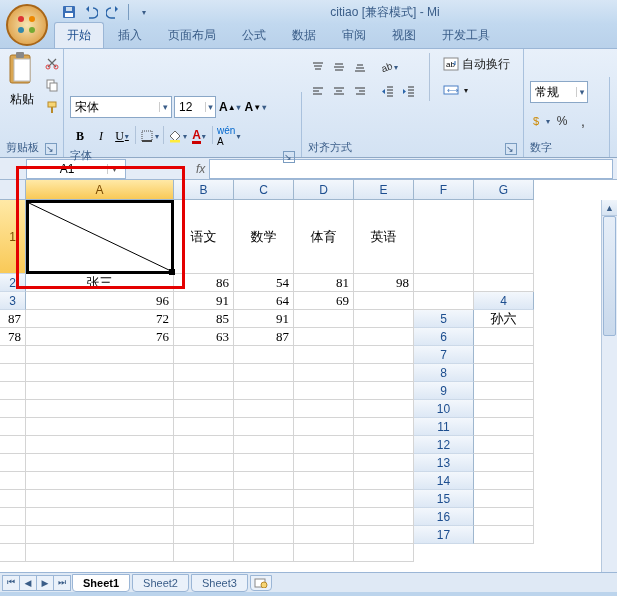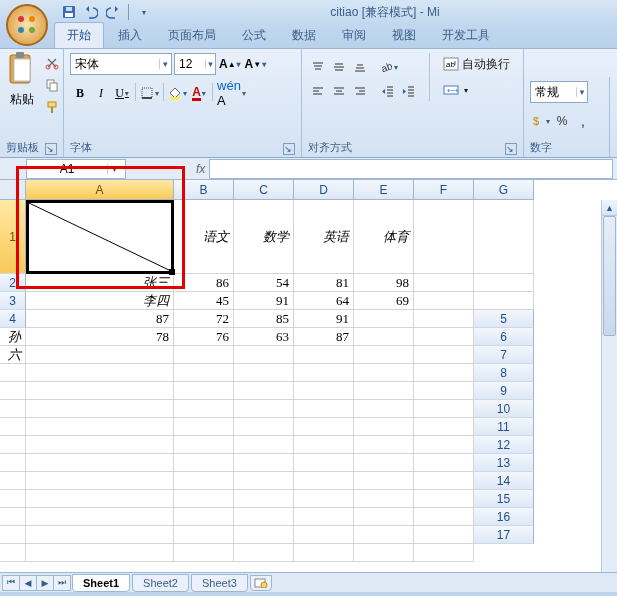--- a/index.html
+++ b/index.html
@@ -56,21 +56,21 @@
 
 
 .grid-wrap { position: relative; background: #fff; height: 392px; overflow: hidden; }
 .grid { display: grid; grid-template-columns: 26px 148px 60px 60px 60px 60px 60px 60px; }
 .corner { background: #e4ecf7; border-right: 1px solid #9eb6ce; border-bottom: 1px solid #9eb6ce; height: 20px; }
 .colh { background: linear-gradient(#f3f7fc, #dde8f5); border-right: 1px solid #9eb6ce; border-bottom: 1px solid #9eb6ce; height: 20px; text-align: center; line-height: 20px; color: #1d4e8f; font-size: 12px; }
 .colh.active { background: linear-gradient(#ffe9a6, #f9c957); color: #7a4a00; }
 .rowh { background: linear-gradient(#f3f7fc, #dde8f5); border-right: 1px solid #9eb6ce; border-bottom: 1px solid #ccd9e8; text-align: center; line-height: 18px; color: #1d4e8f; font-size: 12px; height: 18px; }
 .rowh.active { background: linear-gradient(#ffe9a6, #f9c957); color: #7a4a00; }
 .cell { border-right: 1px solid #d4d4d4; border-bottom: 1px solid #d4d4d4; height: 18px; padding: 0 4px; font-family: SimSun, serif; font-size: 13px; line-height: 18px; text-align: right; color: #000; }
-.cell.l { text-align: right; font-style: italic; }
+.cell.l { text-align: center; }
 .a1cell { position: relative; background: #fff; border: 3px solid #000; text-align: left; padding: 0; }
 .a1cell svg { position: absolute; inset: 0; width: 100%; height: 100%; }
 .handle { position: absolute; right: -4px; bottom: -4px; width: 6px; height: 6px; background: #000; }
 
 
 .sheets { height: 20px; background: #dfe9f5; display: flex; align-items: center; border-top: 1px solid #9bb6d6; }
 .nav-btns { display: flex; margin-left: 2px; }
 .nav-btn { width: 18px; height: 16px; border: 1px solid #9bb6d6; background: #eaf1fa; font-size: 9px; display: flex; align-items: center; justify-content: center; cursor: pointer; color: #3a5d88; margin-right: -1px; }
 .sheet-tab { padding: 2px 10px; background: #eaf1fa; border: 1px solid #9bb6d6; border-radius: 0 0 4px 4px; margin-left: 2px; font-size: 11px; cursor: pointer; color: #3a5d88; }
 .sheet-tab.active { background: #fff; color: #000; font-weight: bold; }
@@ -162,21 +162,21 @@
             <svg width="14" height="14" viewBox="0 0 14 14">
               <rect x="3" y="2" width="8" height="5" fill="#f7d574" stroke="#b88a2a"></rect>
               <rect x="6" y="7" width="2" height="6" fill="#b88a2a"></rect>
             </svg>
           </div>
       </div>
     </div>
     <div class="group-label"><span>剪贴板</span><span class="launcher">↘</span></div>
   </div>
 
-  <div class="group" style="width:238px;">
+  <div class="group" style="width:238px;margin-top:43px;">
     <div class="group-body" style="flex-direction:column;gap:4px;padding-top:2px;">
       <div class="row">
         <div class="combo font-combo">
             <input readonly="" value="宋体" style="">
             <span class="dd">▾</span>
           </div>
         <div class="combo size-combo">
             <input readonly="" value="12" style="">
             <span class="dd">▾</span>
           </div>
@@ -199,21 +199,21 @@
             <svg width="14" height="14">
               <path d="M7 2l5 5-5 5-5-5z" fill="#fff" stroke="#666"></path>
               <rect x="2" y="11" width="10" height="2.5" fill="#ffeb3b"></rect>
             </svg>
           </div>
         <div class="rb split">
             <span style="font-weight:bold;color:#c00;border-bottom:3px solid #c00;line-height:12px;">A</span>
           </div>
         <span style="width:1px;height:18px;background:#b0c3da;margin:0 2px;"></span>
         <div class="rb split">
-            <span style="font-size:13px;color:#06c;">wén<br><span style="color:#000;">A</span></span>
+            <span style="font-size:10px;color:#06c;">wén<br><span style="color:#000;">A</span></span>
           </div>
       </div>
     </div>
     <div class="group-label"><span>字体</span><span class="launcher">↘</span></div>
   </div>
 
   <div class="group align-group" style="width:222px;">
     <div class="group-body">
       <div style="display:flex;gap:10px;">
         <div>
@@ -376,35 +376,34 @@
       <div class="colh ">G</div>
       <div class="rowh active" style="height:74px;line-height:74px;">1</div>
       <div class="cell a1cell" style="height:74px;">
         <svg>
           <line x1="0" y1="0" x2="100%" y2="100%" stroke="#000" stroke-width="1"></line>
         </svg>
         <div class="handle"></div>
       </div>
       <div class="cell l" style="height:74px;line-height:74px;">语文</div>
       <div class="cell l" style="height:74px;line-height:74px;">数学</div>
+      <div class="cell l" style="height:74px;line-height:74px;">体育</div>
       <div class="cell l" style="height:74px;line-height:74px;">英语</div>
-      <div class="cell l" style="height:74px;line-height:74px;">体育</div>
       <div class="cell" style="height:74px;"></div>
       <div class="cell" style="height:74px;"></div>
       <div class="rowh">2</div>
       <div class="cell l">张三</div>
       <div class="cell">86</div>
       <div class="cell">54</div>
       <div class="cell">81</div>
       <div class="cell">98</div>
       <div class="cell"></div>
       <div class="cell"></div>
       <div class="rowh">3</div>
-      <div class="cell l">李四</div>
-      <div class="cell">45</div>
+      <div class="cell">96</div>
       <div class="cell">91</div>
       <div class="cell">64</div>
       <div class="cell">69</div>
       <div class="cell"></div>
       <div class="cell"></div>
       <div class="rowh">4</div>
       <div class="cell">87</div>
       <div class="cell">72</div>
       <div class="cell">85</div>
       <div class="cell">91</div>

